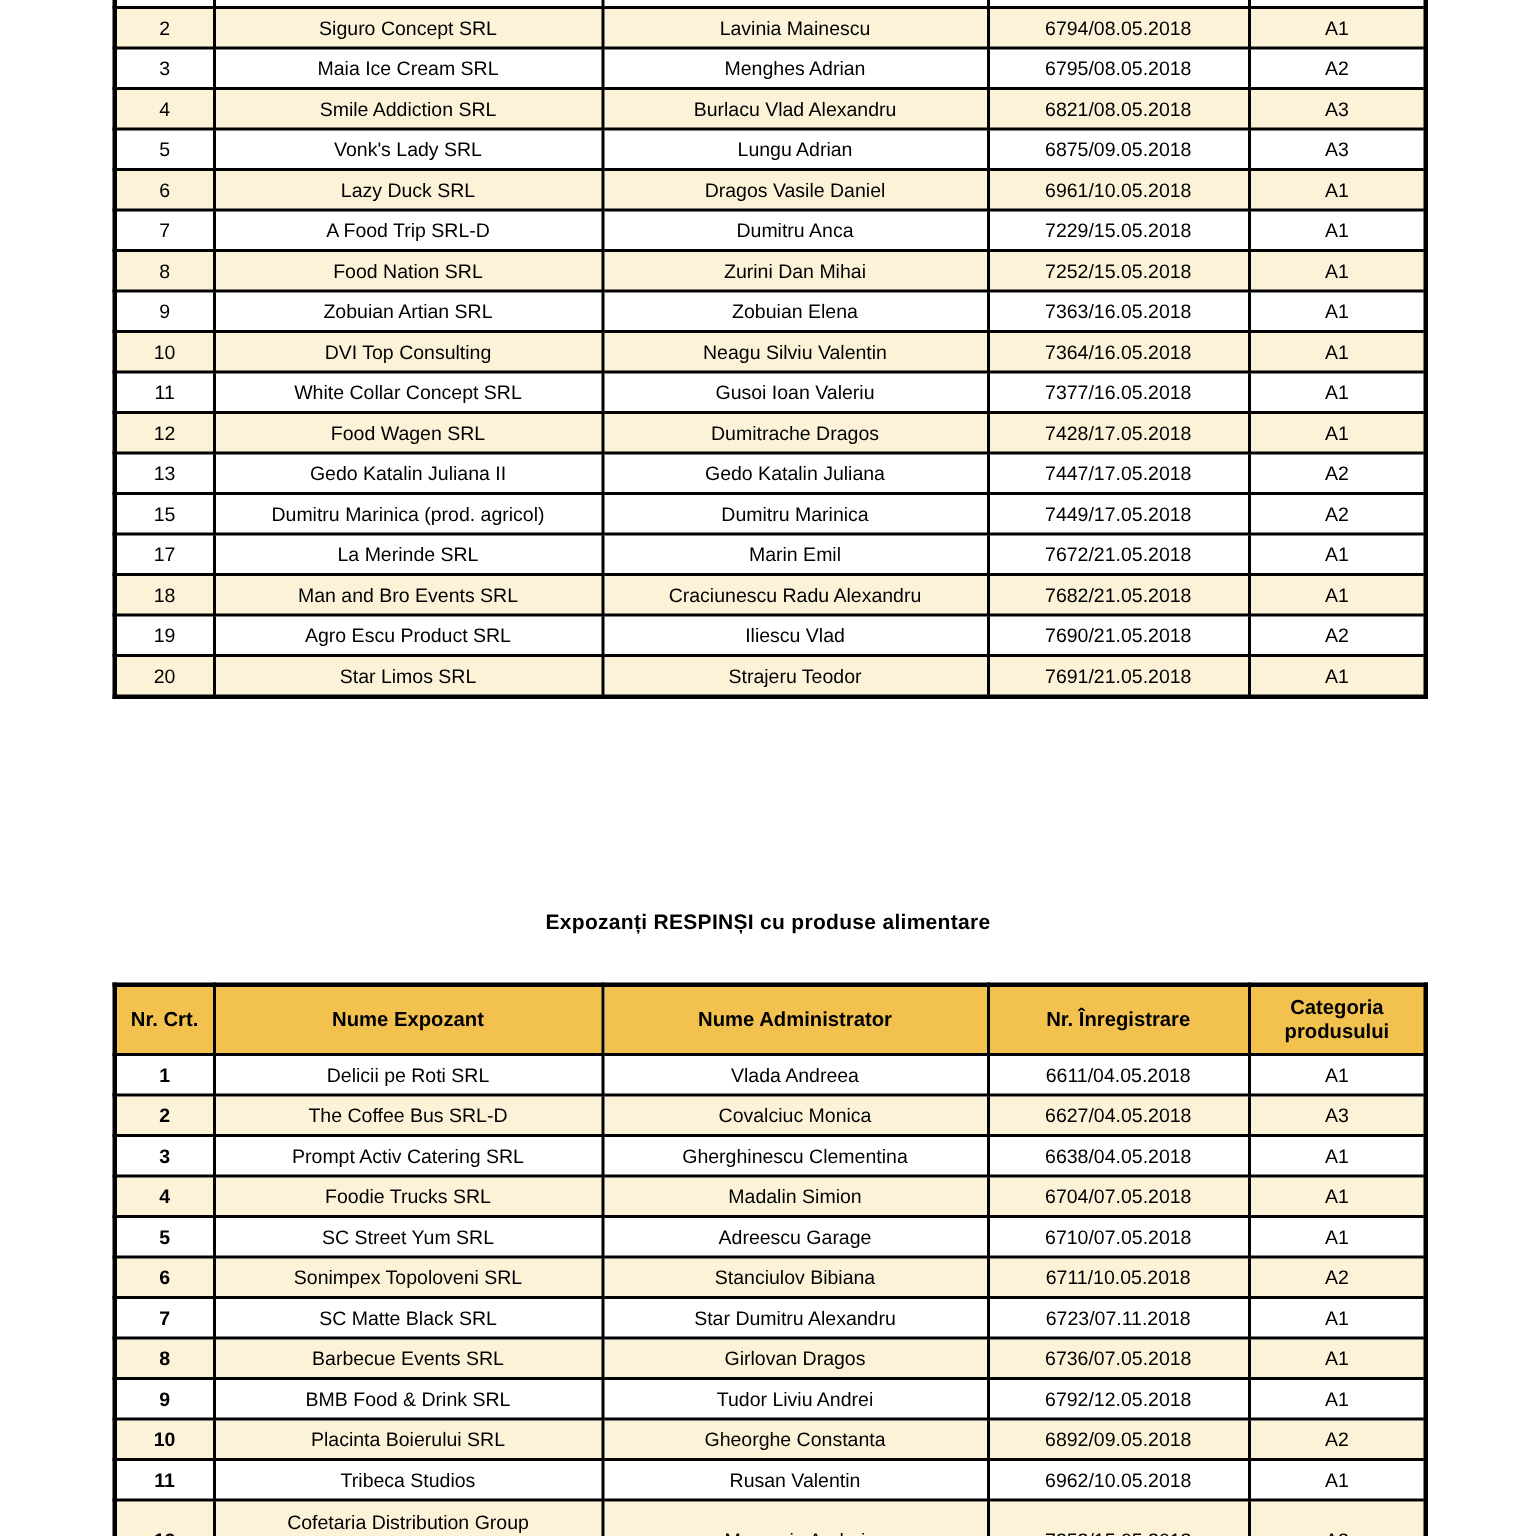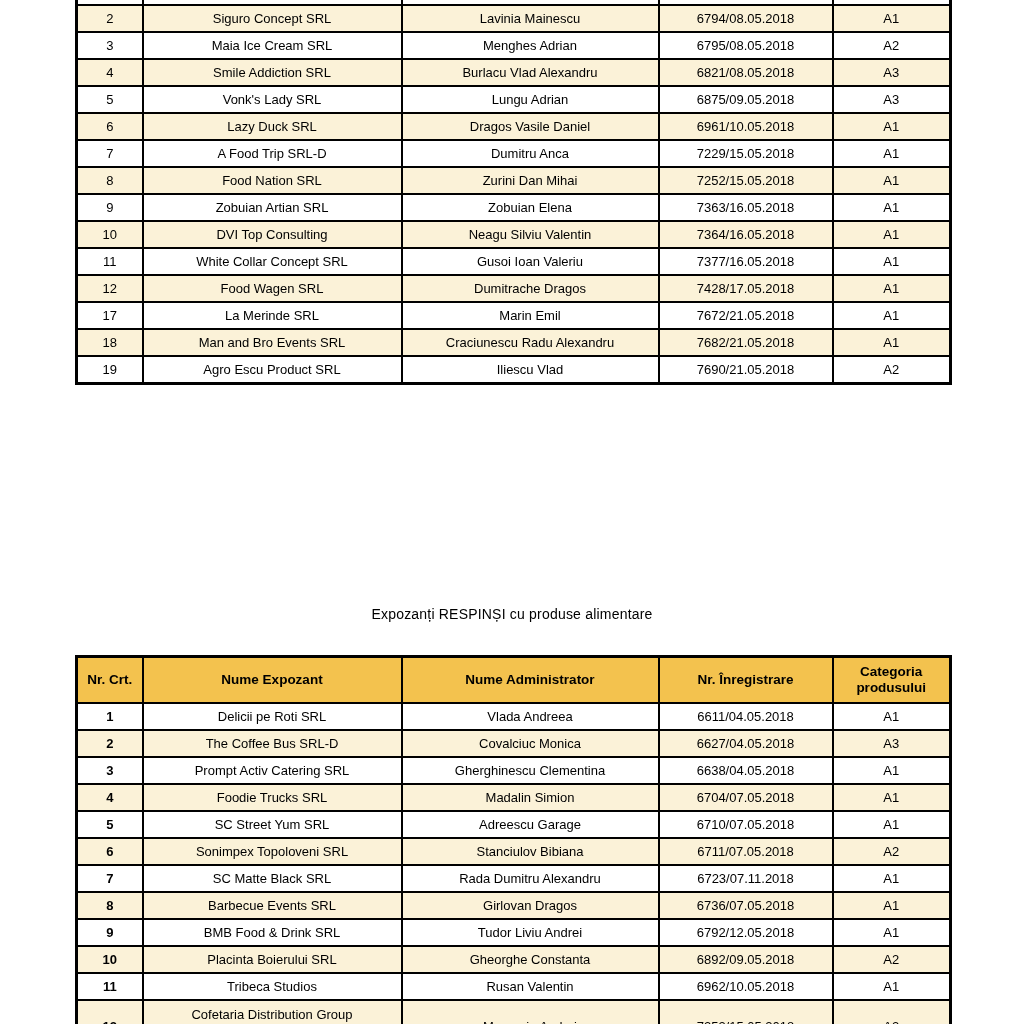--- a/index.html
+++ b/index.html
@@ -14,21 +14,21 @@
     position: relative;
     font-family: "Liberation Sans", sans-serif;
     color: var(--text, #000);
   }
   .doc-title {
     position: absolute;
     left: 75px;
     width: 874px;
     top: 606px;
     text-align: center;
-    font-weight: normal;
+    font-weight: bold;
     font-size: 14px;
     letter-spacing: 0.2px;
   }
   table.data-table {
     border-collapse: collapse;
     table-layout: fixed;
     position: absolute;
     left: 75px;
     background: #ffffff;
     border: 3px solid var(--border, #000);
@@ -154,39 +154,60 @@
         <td>A1</td>
       </tr>
       <tr class="alt">
         <td class="nr">12</td>
         <td class="name">Food Wagen SRL</td>
         <td>Dumitrache Dragos</td>
         <td>7428/17.05.2018</td>
         <td>A1</td>
       </tr>
       <tr>
+        <td class="nr">13</td>
+        <td class="name">Gedo Katalin Juliana II</td>
+        <td>Gedo Katalin Juliana</td>
+        <td>7447/17.05.2018</td>
+        <td>A2</td>
+      </tr>
+      <tr>
+        <td class="nr">15</td>
+        <td class="name">Dumitru Marinica (prod. agricol)</td>
+        <td>Dumitru Marinica</td>
+        <td>7449/17.05.2018</td>
+        <td>A2</td>
+      </tr>
+      <tr>
         <td class="nr">17</td>
         <td class="name">La Merinde SRL</td>
         <td>Marin Emil</td>
         <td>7672/21.05.2018</td>
         <td>A1</td>
       </tr>
       <tr class="alt">
         <td class="nr">18</td>
         <td class="name">Man and Bro Events SRL</td>
         <td>Craciunescu Radu Alexandru</td>
         <td>7682/21.05.2018</td>
         <td>A1</td>
       </tr>
       <tr>
         <td class="nr">19</td>
         <td class="name">Agro Escu Product SRL</td>
         <td>Iliescu Vlad</td>
         <td>7690/21.05.2018</td>
         <td>A2</td>
+      </tr>
+      <tr class="alt">
+        <td class="nr">20</td>
+        <td class="name">Star Limos SRL</td>
+        <td>Strajeru Teodor</td>
+        <td>7691/21.05.2018</td>
+        <td>A1</td>
       </tr>
     </tbody>
 </table>
 
 <div class="doc-title">Expozanți RESPINȘI cu produse alimentare</div>
 
 <table class="data-table" id="rejected-table">
   <colgroup>
     <col style="width:66px">
       <col style="width:259px">
@@ -236,27 +257,27 @@
         <td class="nr">5</td>
         <td class="name">SC Street Yum SRL</td>
         <td>Adreescu Garage</td>
         <td>6710/07.05.2018</td>
         <td>A1</td>
       </tr>
       <tr class="alt">
         <td class="nr">6</td>
         <td class="name">Sonimpex Topoloveni SRL</td>
         <td>Stanciulov Bibiana</td>
-        <td>6711/07.05.2018</td>
+        <td>6711/10.05.2018</td>
         <td>A2</td>
       </tr>
       <tr>
         <td class="nr">7</td>
         <td class="name">SC Matte Black SRL</td>
-        <td>Rada Dumitru Alexandru</td>
+        <td>Star Dumitru Alexandru</td>
         <td>6723/07.11.2018</td>
         <td>A1</td>
       </tr>
       <tr class="alt">
         <td class="nr">8</td>
         <td class="name">Barbecue Events SRL</td>
         <td>Girlovan Dragos</td>
         <td>6736/07.05.2018</td>
         <td>A1</td>
       </tr>

